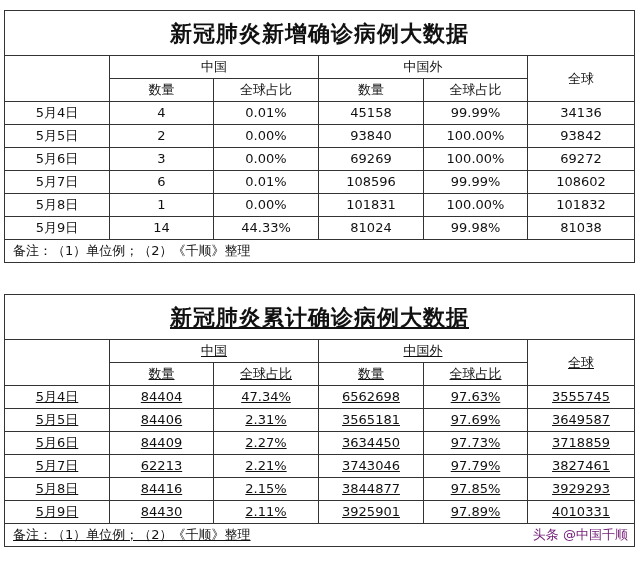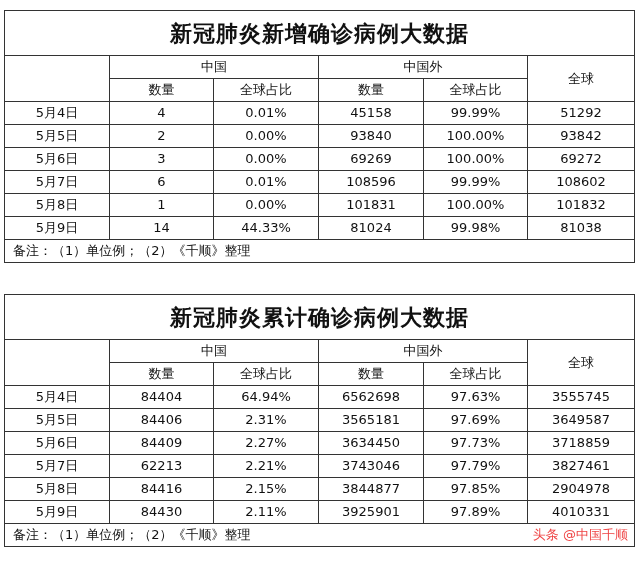--- a/index.html
+++ b/index.html
@@ -1,23 +1,23 @@
 <!DOCTYPE html>
 <html><head>
 <meta charset="utf-8">
 <style>
   html,body{margin:0;padding:0;background:#fff;}
   body{width:640px;height:562px;position:relative;overflow:hidden;font-family:"DejaVu Sans","Liberation Sans",sans-serif;color:#111;}
   table.t{position:absolute;left:4px;width:630px;border-collapse:collapse;table-layout:fixed;}
   table.t td{border:1px solid #333;text-align:center;font-size:13px;padding:0;height:22px;line-height:22px;white-space:nowrap;overflow:hidden;}
   table.t td.title{height:44px;font-family:"DejaVu Serif","Liberation Serif",serif;font-size:22px;font-weight:bold;letter-spacing:1px;}
   table.t td.note{text-align:left;padding-left:8px;font-size:13px;margin-top:12px;}
-  .wm{float:right;padding-right:6px;color:#ef4444;font-size:13px;}
+  .wm{float:right;padding-right:6px;color:#701a75;font-size:13px;}
   #t1{top:10px;}
-  #t2{top:294px;}
+  #t2{top:294px;text-decoration:underline;}
 </style>
 </head>
 <body>
 
 <table class="t" id="t1">
   <colgroup>
       <col style="width:105px">
       <col style="width:104px">
       <col style="width:105px">
       <col style="width:105px">
@@ -41,21 +41,21 @@
     <td>全球占比</td>
   </tr>
   </tbody>
     <tbody>
       <tr>
         <td>5月4日</td>
         <td>4</td>
         <td>0.01%</td>
         <td>45158</td>
         <td>99.99%</td>
-        <td>51292</td>
+        <td>34136</td>
       </tr>
       <tr>
         <td>5月5日</td>
         <td>2</td>
         <td>0.00%</td>
         <td>93840</td>
         <td>100.00%</td>
         <td>93842</td>
       </tr>
       <tr>
@@ -121,21 +121,21 @@
     <td>数量</td>
     <td>全球占比</td>
     <td>数量</td>
     <td>全球占比</td>
   </tr>
   </tbody>
     <tbody>
       <tr>
         <td>5月4日</td>
         <td>84404</td>
-        <td>64.94%</td>
+        <td>47.34%</td>
         <td>6562698</td>
         <td>97.63%</td>
         <td>3555745</td>
       </tr>
       <tr>
         <td>5月5日</td>
         <td>84406</td>
         <td>2.31%</td>
         <td>3565181</td>
         <td>97.69%</td>
@@ -156,21 +156,21 @@
         <td>3743046</td>
         <td>97.79%</td>
         <td>3827461</td>
       </tr>
       <tr>
         <td>5月8日</td>
         <td>84416</td>
         <td>2.15%</td>
         <td>3844877</td>
         <td>97.85%</td>
-        <td>2904978</td>
+        <td>3929293</td>
       </tr>
       <tr>
         <td>5月9日</td>
         <td>84430</td>
         <td>2.11%</td>
         <td>3925901</td>
         <td>97.89%</td>
         <td>4010331</td>
       </tr>
     </tbody>

